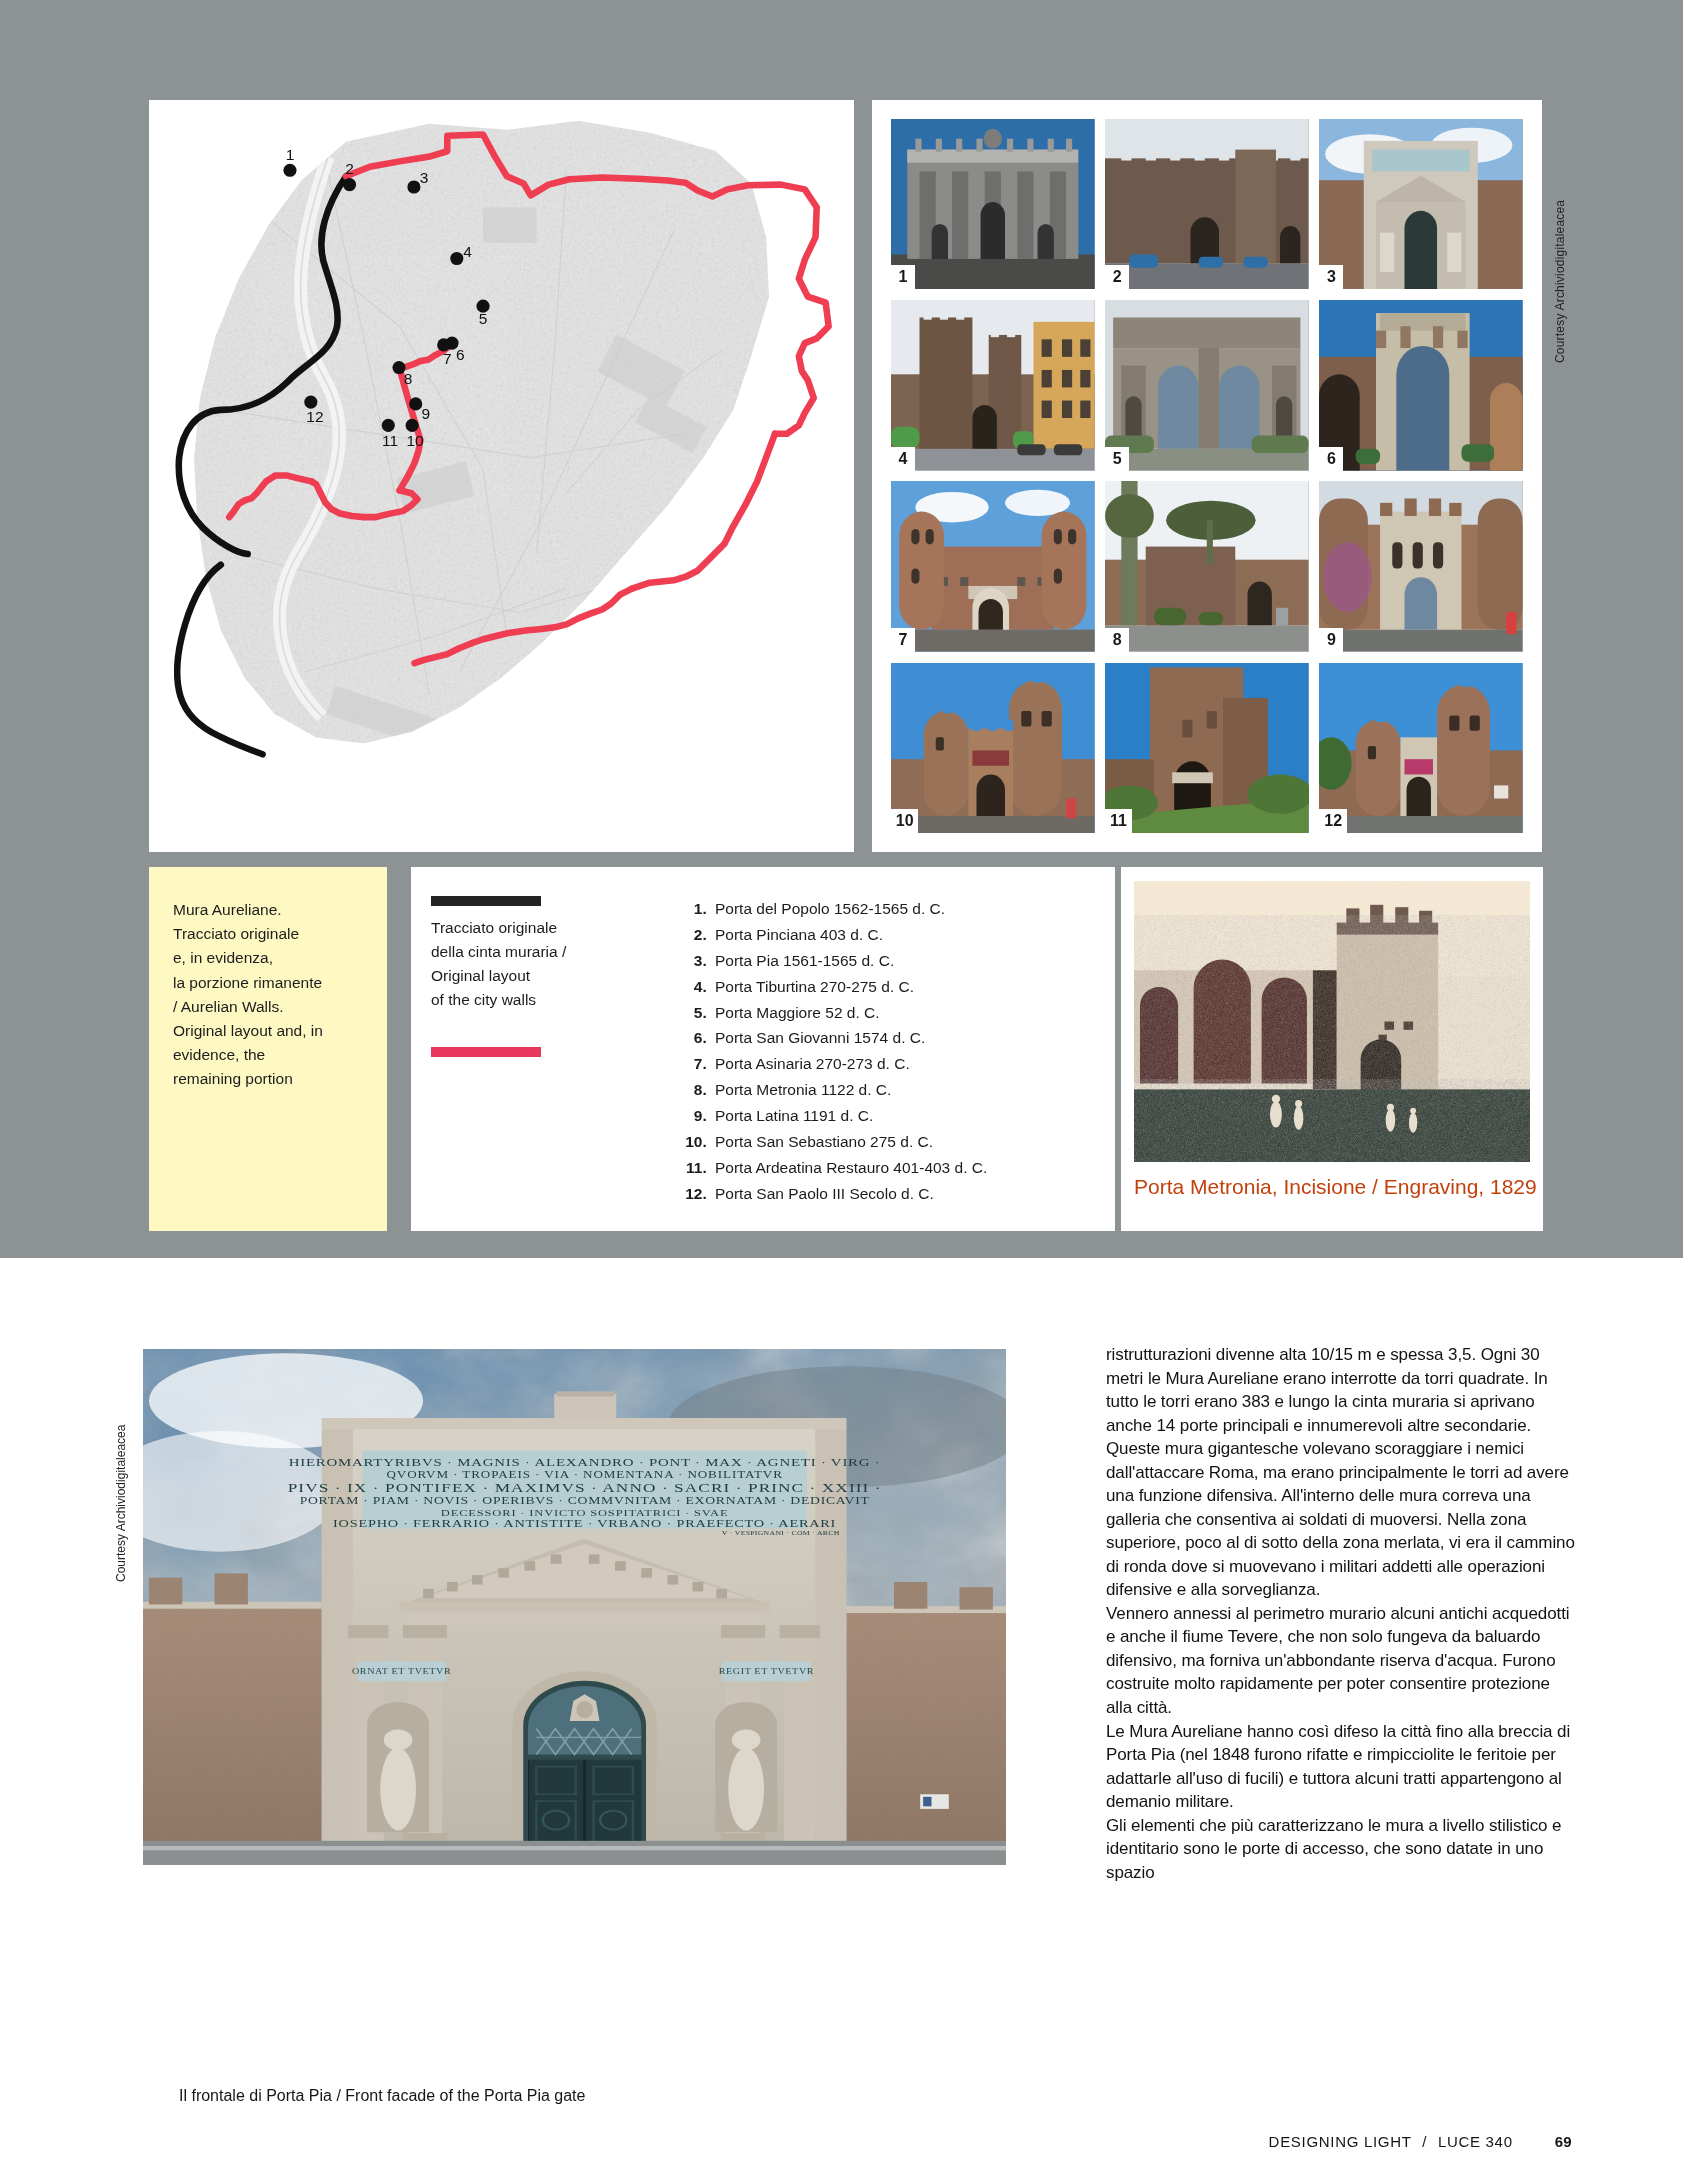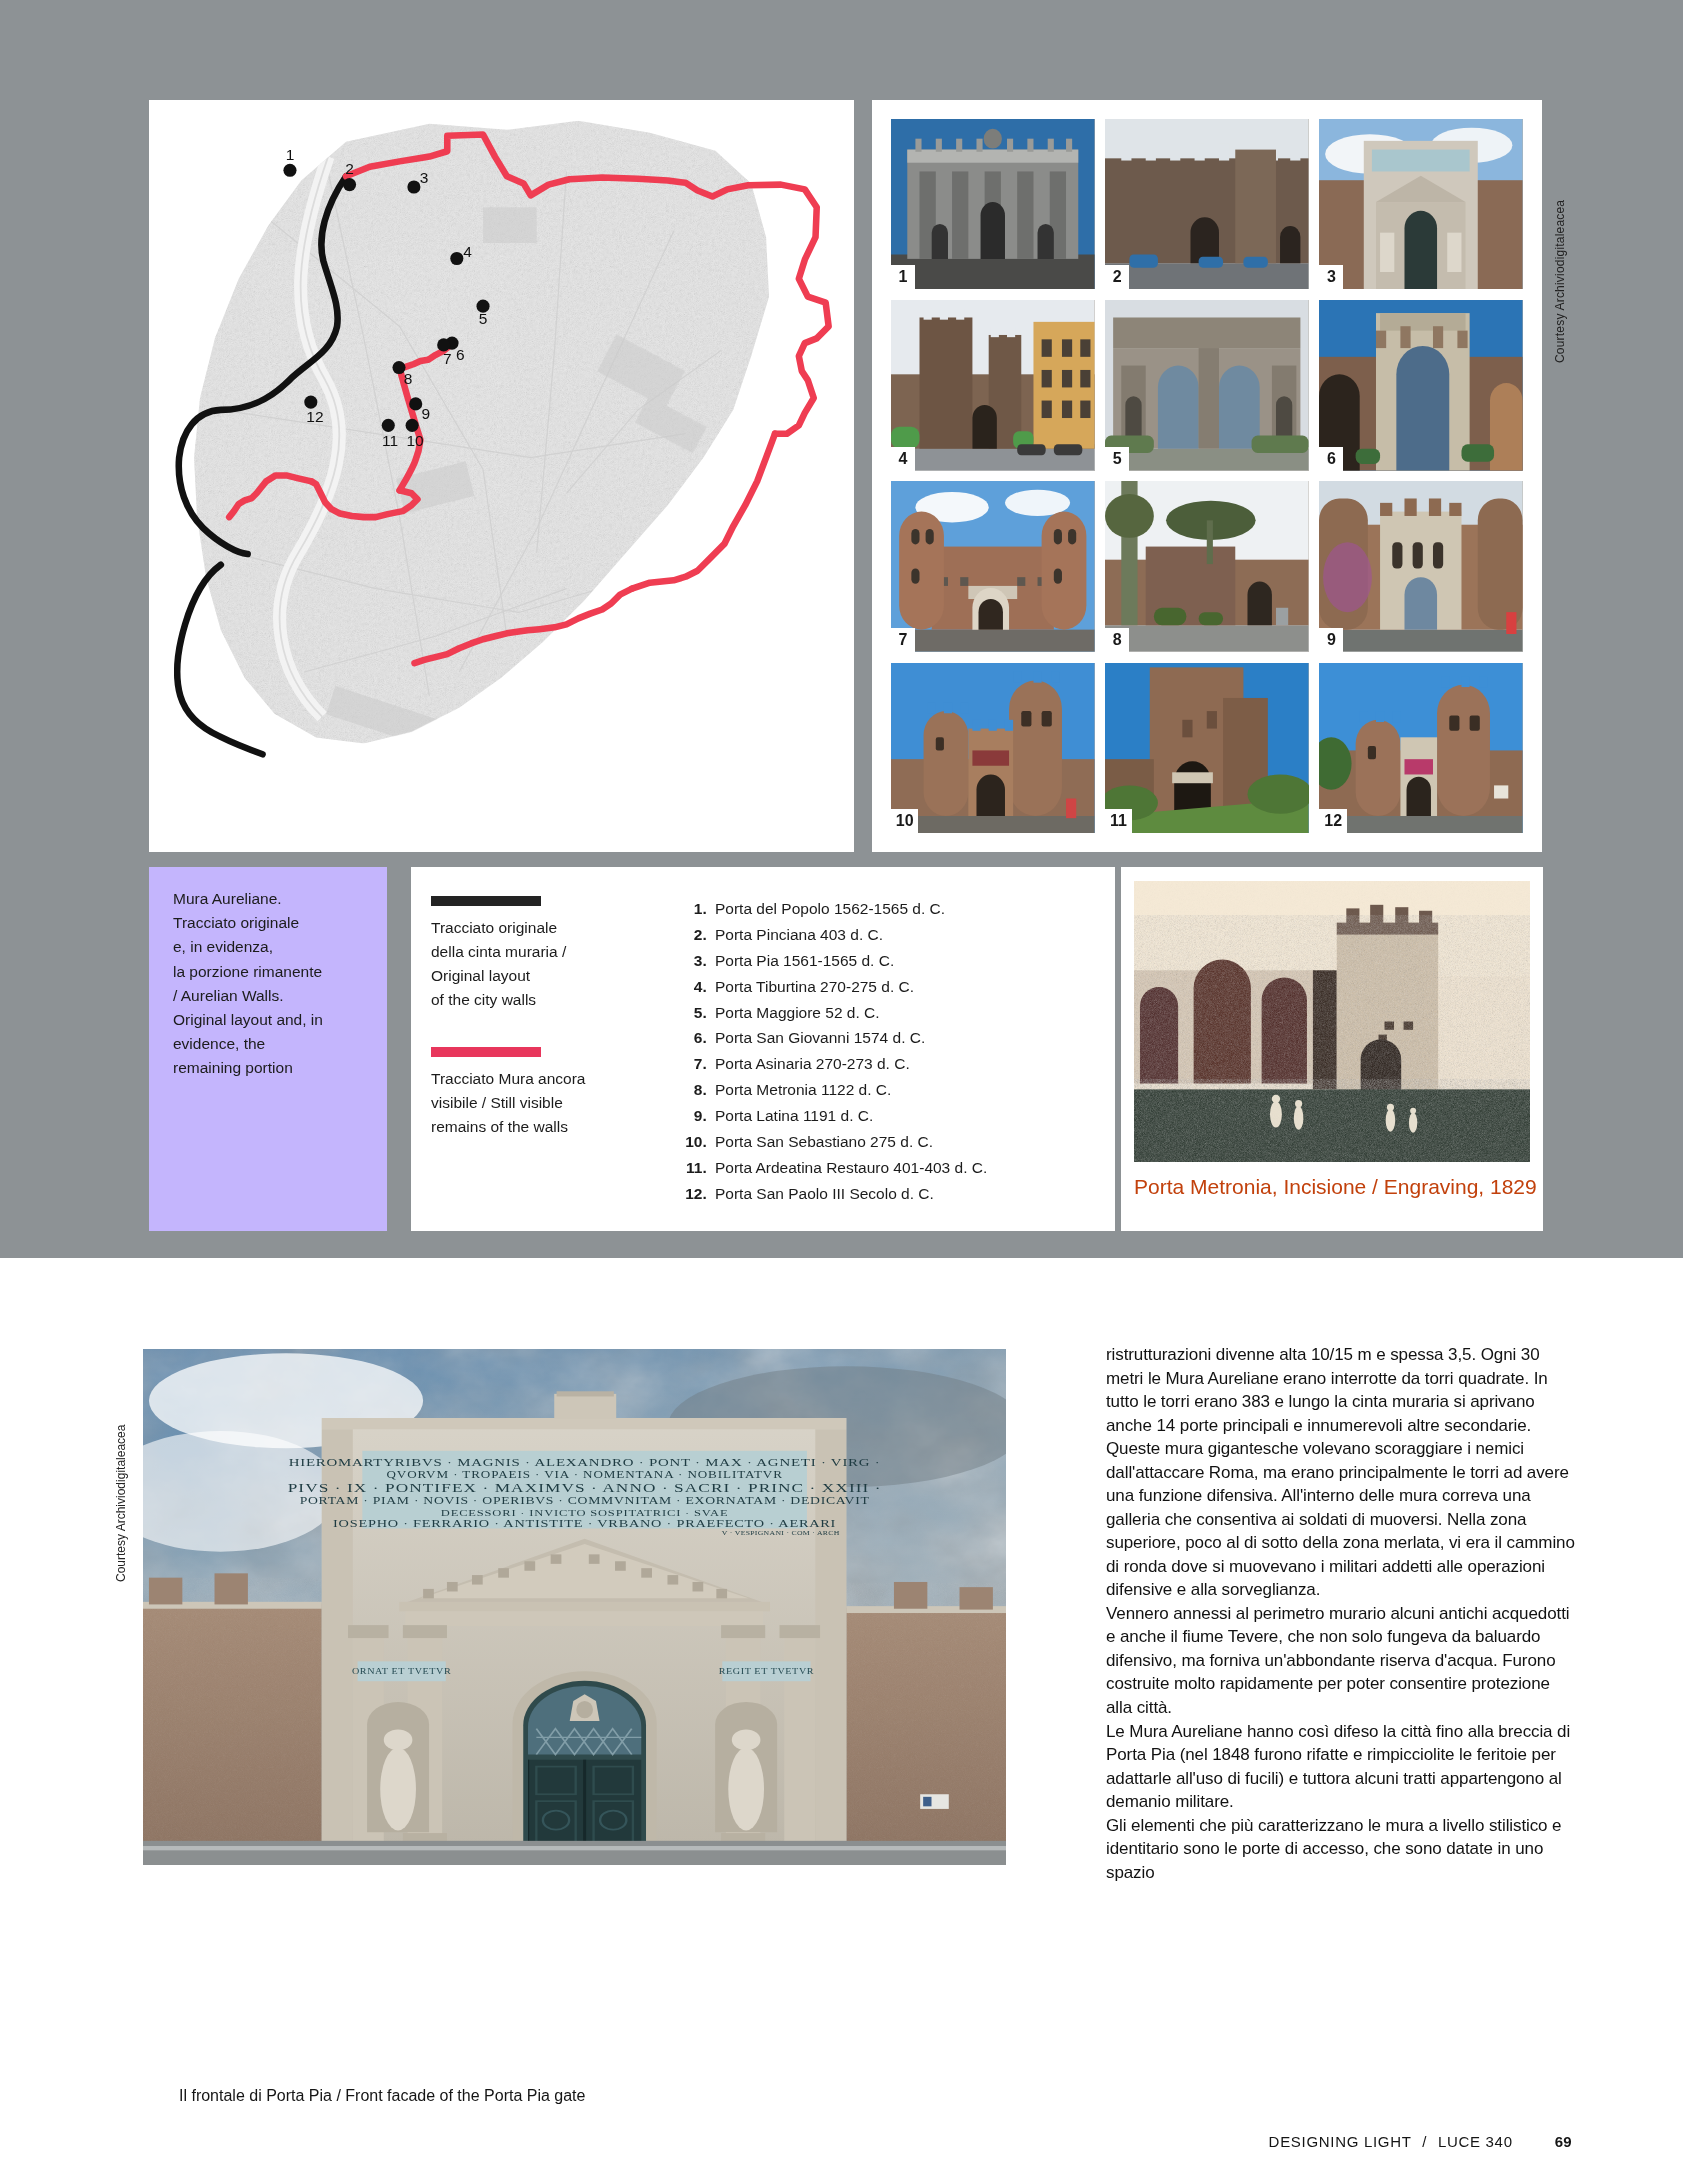--- a/index.html
+++ b/index.html
@@ -79,22 +79,22 @@
     color: #222;
     letter-spacing: 0.2px;
     white-space: nowrap;
   }
 
   
   #caption-box {
     position: absolute;
     left: 149px; top: 867px;
     width: 238px; height: 364px;
-    background: #c4b5fd;
-    padding: 20px 24px 0 24px;
+    background: #fef9c3;
+    padding: 31px 24px 0 24px;
   }
   #caption-box p {
     font-size: 15.5px;
     line-height: 1.56;
     color: #1c1c1c;
   }
 
   
   #legend-panel {
     position: absolute;
@@ -682,25 +682,20 @@
 <div id="legend-panel">
   <div id="legend-col">
     <div class="swatch-blk"></div>
     <div class="legend-text">
       <span>Tracciato originale</span><br>
       <span>della cinta muraria /</span><br>
       <span>Original layout</span><br>
       <span>of the city walls</span>
     </div>
     <div class="swatch-red"></div>
-    <div class="legend-text">
-      <span>Tracciato Mura ancora</span><br>
-      <span>visibile / Still visible</span><br>
-      <span>remains of the walls</span>
-    </div>
   </div>
 
   <div id="list-col">
     <div class="gate-row">
         <span class="gate-num">1.</span>
         <span class="gate-name">Porta del Popolo 1562-1565 d. C.</span>
       </div>
     <div class="gate-row">
         <span class="gate-num">2.</span>
         <span class="gate-name">Porta Pinciana  403 d. C.</span>

